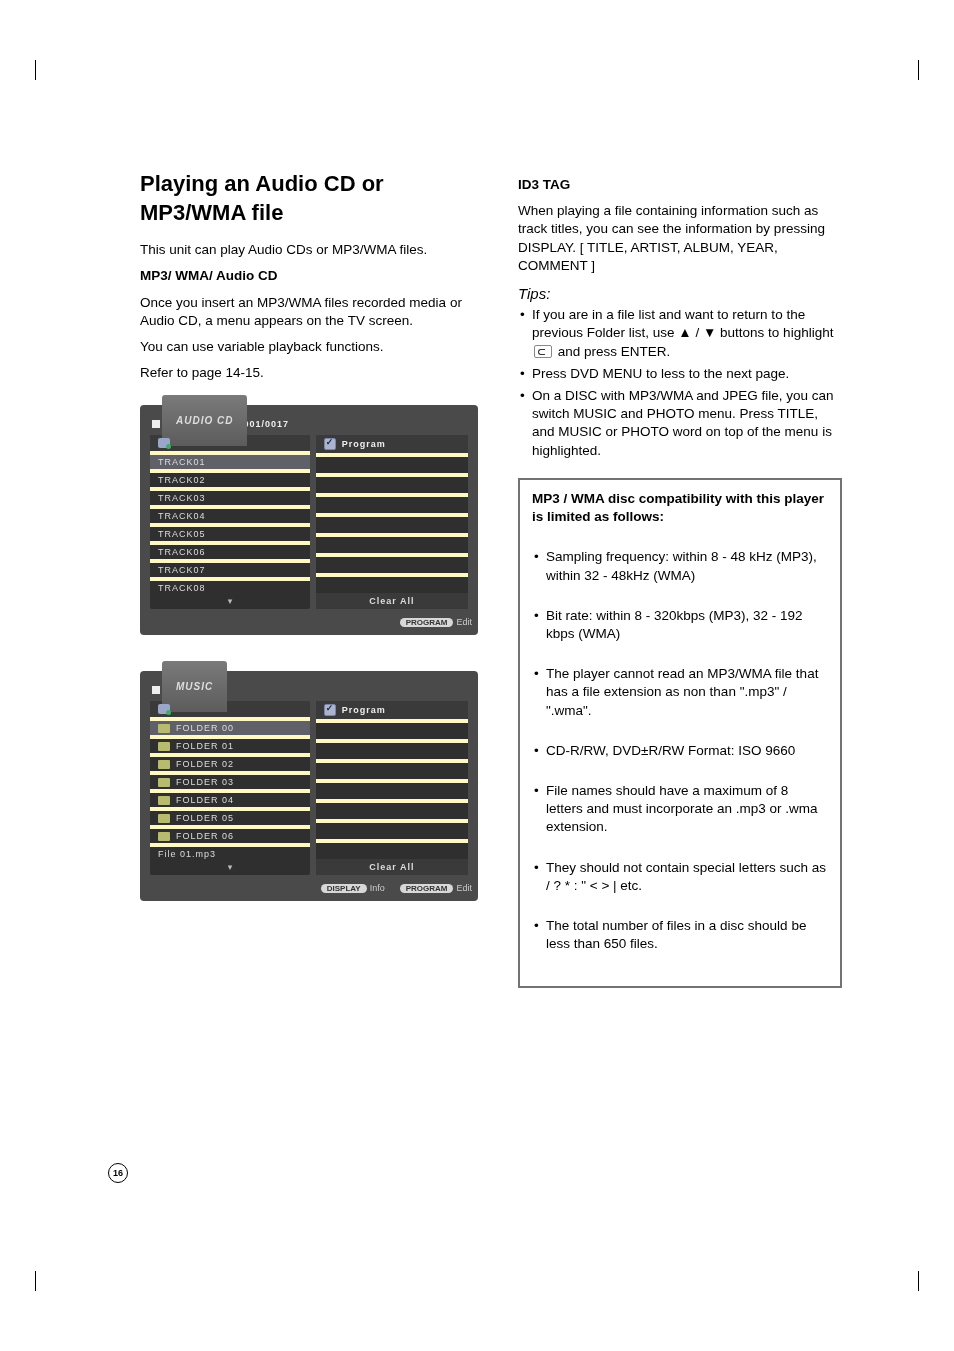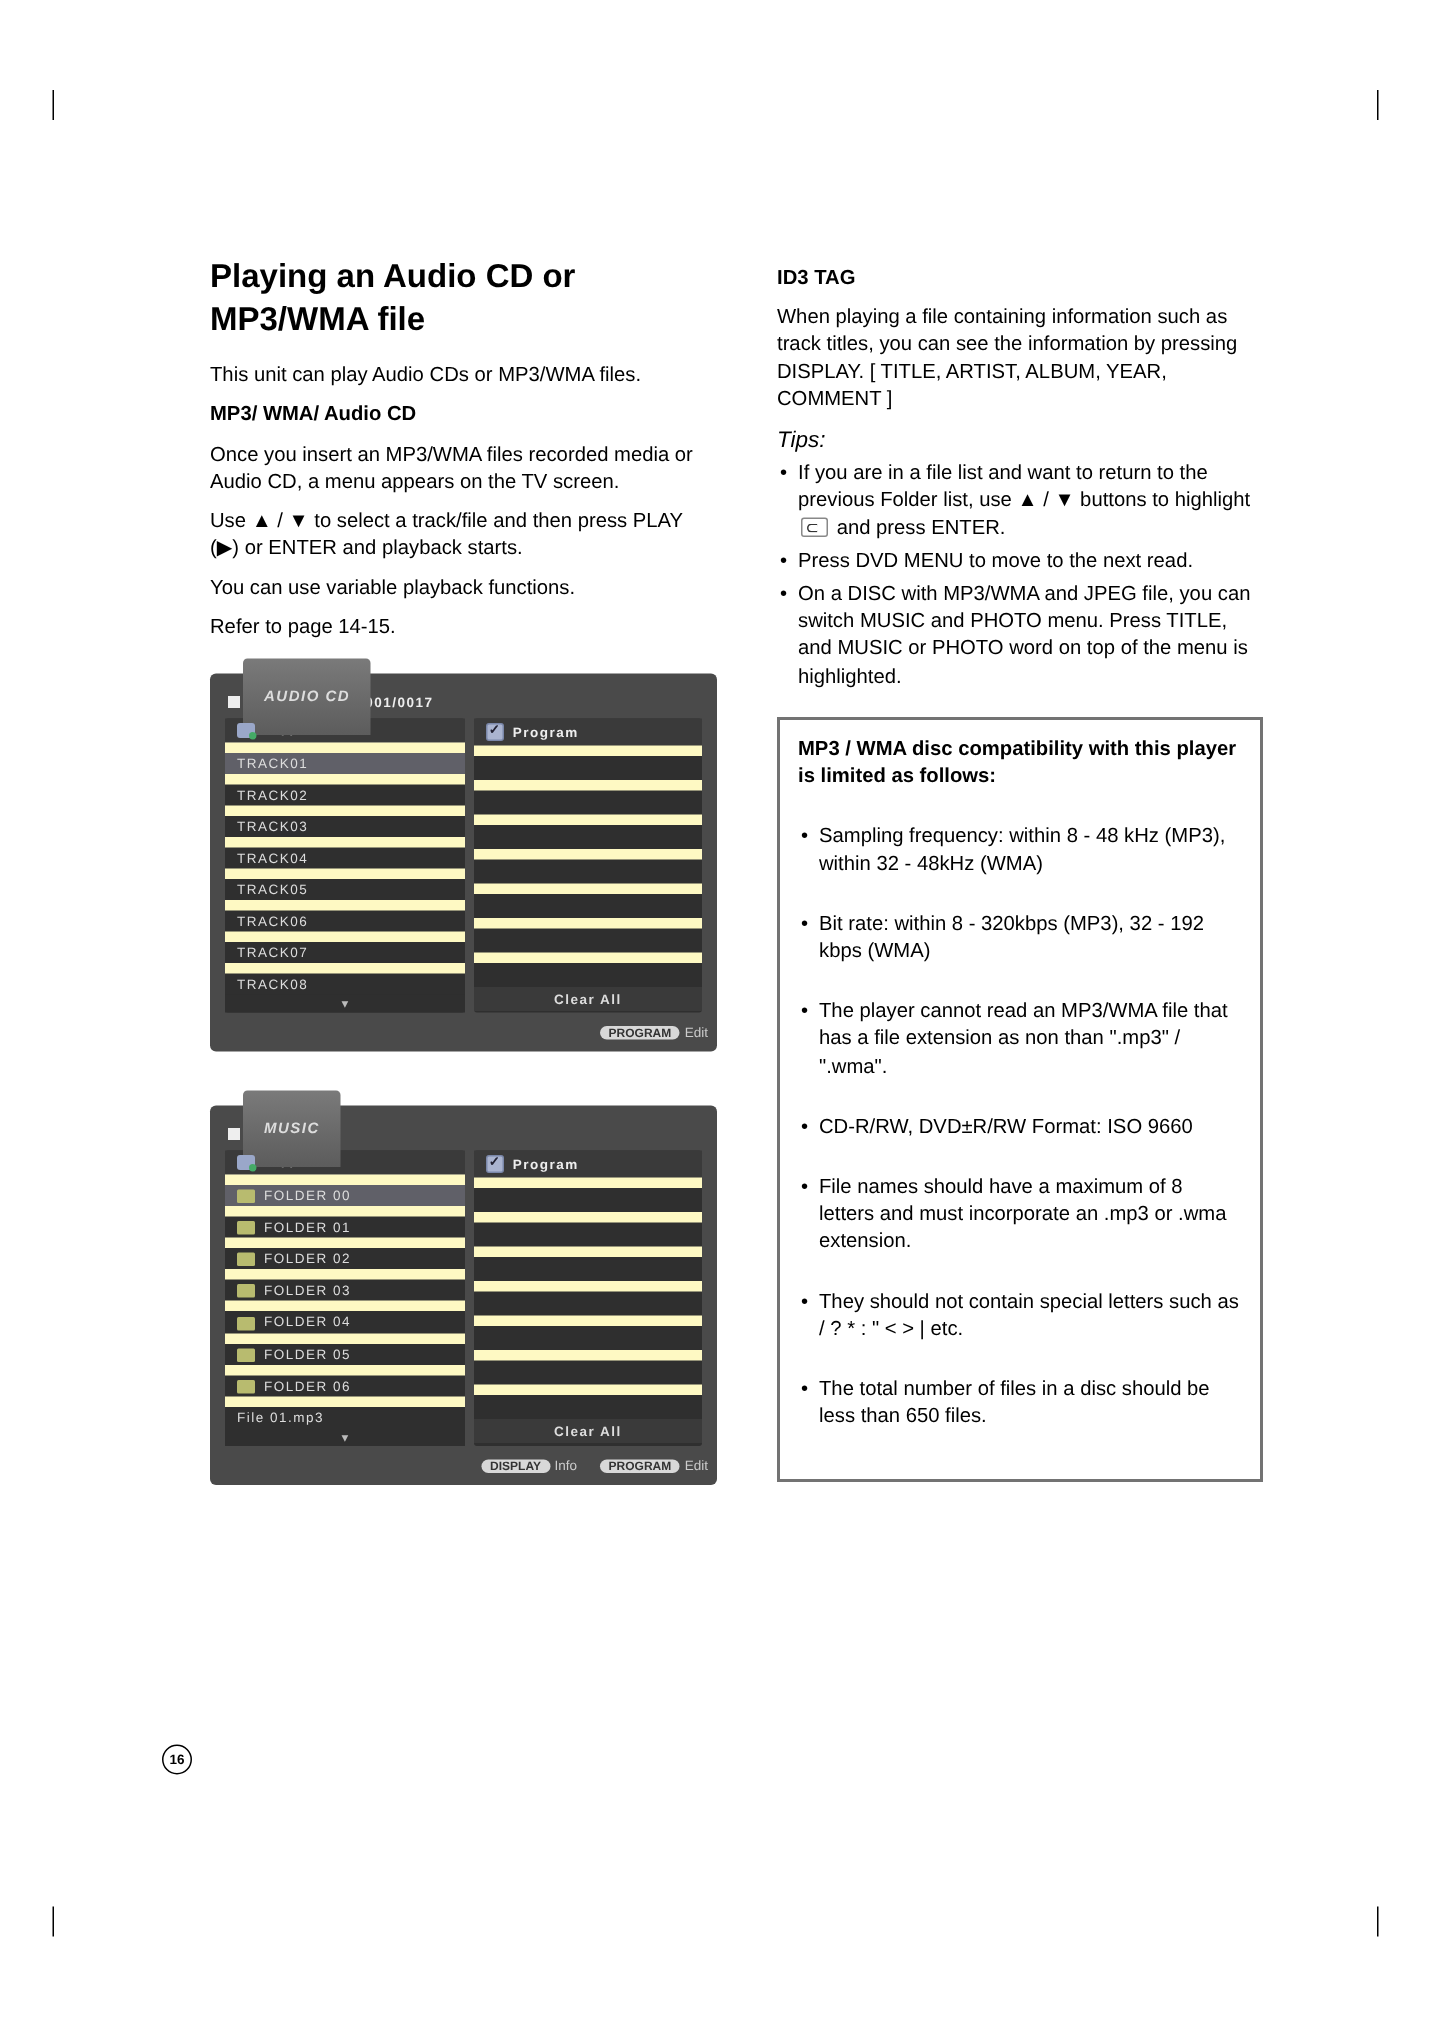--- a/index.html
+++ b/index.html
@@ -118,21 +118,21 @@
   }
   .list-icon { width: 12px; height: 10px; background: #9aa7c9; border-radius: 2px; position: relative; }
   .list-icon::after { content: ""; position: absolute; right: -1px; bottom: -1px; width: 5px; height: 5px; background: #4a6; border-radius: 50%; }
   .check-icon { width: 10px; height: 10px; border: 1px solid #7a87a9; background: #aab4d0; border-radius: 2px; position: relative; }
   .check-icon::after { content: "✓"; position: absolute; left: 1px; top: -2px; font-size: 9px; color: #223; }
   .row {
     padding: 2px 8px;
     font-size: 9px;
     letter-spacing: 1px;
     color: #ddd;
-    border-top: 7px solid #fef9c3;
+    border-top: 4px solid #fef9c3;
   }
   .row.sel { background: #606068; }
   .row.empty { height: 12px; }
   .row.folder::before {
     content: "";
     display: inline-block;
     width: 12px; height: 9px;
     background: #b8bb6f;
     margin-right: 6px;
     vertical-align: middle;
@@ -207,23 +207,20 @@
   <div class="crop-bl"></div>
   <div class="crop-br"></div>
 
   <div class="content">
 
     <div class="col">
       <h1>Playing an Audio CD or MP3/WMA file</h1>
       <p>This unit can play Audio CDs or MP3/WMA files.</p>
       <p class="bold">MP3/ WMA/ Audio CD</p>
       <p>Once you insert an MP3/WMA files recorded media or Audio CD, a menu appears on the TV screen.</p>
-      <p>
-        <span>Use </span><span class="tri">▲</span><span> / </span><span class="tri">▼</span><span> to select a track/file and then press PLAY (</span><span class="tri">▶</span><span>) or ENTER and playback starts.</span>
-      </p>
       <p>You can use variable playback functions.</p>
       <p>Refer to page 14-15.</p>
 
       <div class="osd" style="margin-top:22px;">
         <div class="osd-tab">AUDIO CD</div>
         <div class="osd-top">
           <span class="stop-sq"></span>
           <span>0:00:00</span>
           <span style="margin-left:4px;">♪</span>
           <span> 0001/0017</span>
@@ -313,21 +310,21 @@
       <p class="bold" style="margin-top:6px;">ID3 TAG</p>
       <p>When playing a file containing information such as track titles, you can see the information by pressing DISPLAY. [ TITLE, ARTIST, ALBUM, YEAR, COMMENT ]</p>
 
       <div class="tips">Tips:</div>
       <ul class="bullets">
         <li>
           <span>If you are in a file list and want to return to the previous Folder list, use </span><span class="tri">▲</span><span> / </span><span class="tri">▼</span><span> buttons to highlight </span>
           <span class="back-icon"></span>
           <span> and press ENTER.</span>
         </li>
-        <li>Press DVD MENU to move to the next read.</li>
+        <li>Press DVD MENU to less to the next page.</li>
         <li>On a DISC with MP3/WMA and JPEG file, you can switch MUSIC and PHOTO menu. Press TITLE, and MUSIC or PHOTO word on top of the menu is highlighted.</li>
       </ul>
 
       <div class="box">
         <div class="box-title">MP3 / WMA disc compatibility with this player is limited as follows:</div>
         <ul>
           <li>Sampling frequency: within 8 - 48 kHz (MP3), within 32 - 48kHz (WMA)</li>
           <li>Bit rate: within 8 - 320kbps (MP3), 32 - 192 kbps (WMA)</li>
           <li>The player cannot read an MP3/WMA file that has a file extension as non than ".mp3" / ".wma".</li>
           <li>CD-R/RW, DVD±R/RW Format: ISO 9660</li>

